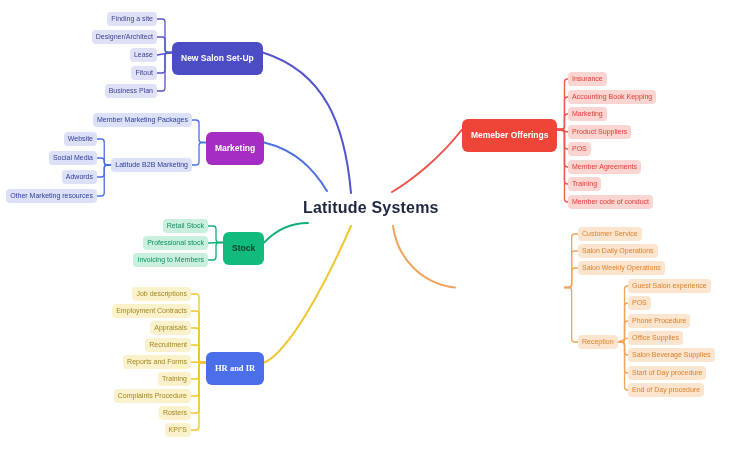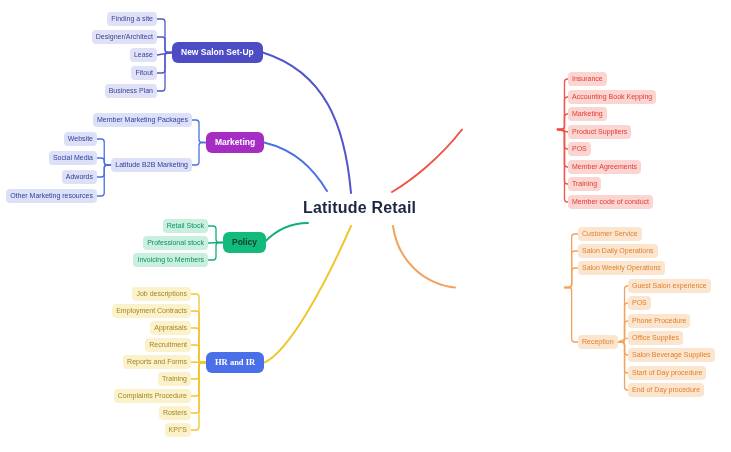--- a/index.html
+++ b/index.html
@@ -1,20 +1,20 @@
 <!DOCTYPE html>
 <html><head>
 <meta charset="utf-8">
 <style>
   html,body{margin:0;padding:0;background:#ffffff;}
   body{font-family:"Liberation Sans",sans-serif;}
   #canvas{position:relative;width:731px;height:452px;background:#ffffff;overflow:hidden;}
   #links{position:absolute;left:0;top:0;z-index:0;}
   .node{position:absolute;z-index:1;white-space:nowrap;box-sizing:border-box;}
-  .main{font-size:8.5px;font-weight:600;line-height:11px;padding:5px 9px;border-radius:6px;}
+  .main{font-size:8.5px;font-weight:600;line-height:11px;padding:11px 9px;border-radius:6px;}
   .child{font-size:7px;line-height:10px;padding:2px 4px;border-radius:4px;}
   .title{position:absolute;z-index:1;font-size:16px;font-weight:600;letter-spacing:.2px;white-space:nowrap;}
 </style>
 </head>
 <body>
 
 <div id="canvas" style="background: rgb(255, 255, 255);">
   <svg id="links" width="731" height="452">
       <path d="M 157 19 L 162 19 Q 165 19 165 22 L 165 49.5 Q 165 52.5 168 52.5 L 172 52.5" stroke="#5254CB" stroke-width="1.3" fill="none" stroke-linecap="round"></path>
       <path d="M 157 37 L 162 37 Q 165 37 165 40 L 165 49.5 Q 165 52.5 168 52.5 L 172 52.5" stroke="#5254CB" stroke-width="1.3" fill="none" stroke-linecap="round"></path>
@@ -59,53 +59,54 @@
       <path d="M 628 373 L 627.53125 373 Q 624.53125 373 624.53125 370 L 624.53125 345 Q 624.53125 342 621.53125 342 L 617.53125 342" stroke="#F2A35B" stroke-width="1.3" fill="none" stroke-linecap="round"></path>
       <path d="M 628 390 L 627.53125 390 Q 624.53125 390 624.53125 387 L 624.53125 345 Q 624.53125 342 621.53125 342 L 617.53125 342" stroke="#F2A35B" stroke-width="1.3" fill="none" stroke-linecap="round"></path>
       <path d="M 262.734375 52.5 C 325 72 345 125 351 193" stroke="#5254CB" stroke-width="2" fill="none" stroke-linecap="round"></path>
       <path d="M 264.15625 142.5 C 295 150 313 168 327 191" stroke="#4B6FE5" stroke-width="2" fill="none" stroke-linecap="round"></path>
       <path d="M 264.15625 242.5 C 278 228 293 223 308 223" stroke="#12AD7C" stroke-width="2" fill="none" stroke-linecap="round"></path>
       <path d="M 264.625 362.5 C 290 350 325 285 351 226" stroke="#EEC62E" stroke-width="2" fill="none" stroke-linecap="round"></path>
       <path d="M 462 129.5 C 440 158 412 180 392 192" stroke="#F05449" stroke-width="2" fill="none" stroke-linecap="round"></path>
       <path d="M 455 287.5 C 425 284 398 262 393 226" stroke="#F2A35B" stroke-width="2" fill="none" stroke-linecap="round"></path>
     </svg>
 
-  <div class="title" id="root" style="left: 303px; top: 199px; color: rgb(31, 38, 64);">Latitude Retail</div>
+  <div class="title" id="root" style="left: 303px; top: 199px; color: rgb(31, 38, 64);">Latitude Systems</div>
 
   <div class="node main" id="b0" style="left: 172px; top: 42px; background: rgb(76, 76, 196); color: rgb(255, 255, 255);">New Salon Set-Up</div>
   <div class="node child" id="b0c0" style="right: 574px; top: 12px; background: rgb(223, 225, 247); color: rgb(59, 63, 150);">Finding a site</div>
   <div class="node child" id="b0c1" style="right: 574px; top: 30px; background: rgb(223, 225, 247); color: rgb(59, 63, 150);">Designer/Architect</div>
   <div class="node child" id="b0c2" style="right: 574px; top: 48px; background: rgb(223, 225, 247); color: rgb(59, 63, 150);">Lease</div>
   <div class="node child" id="b0c3" style="right: 574px; top: 66px; background: rgb(223, 225, 247); color: rgb(59, 63, 150);">Fitout</div>
   <div class="node child" id="b0c4" style="right: 574px; top: 84px; background: rgb(223, 225, 247); color: rgb(59, 63, 150);">Business Plan</div>
 
   <div class="node main" id="b1" style="left: 206px; top: 132px; background: rgb(165, 45, 195); color: rgb(255, 255, 255);">Marketing</div>
   <div class="node child" id="b1c0" style="right: 539px; top: 113px; background: rgb(220, 225, 248); color: rgb(46, 61, 155);">Member Marketing Packages</div>
   <div class="node child" id="b1c1" style="right: 539px; top: 158px; background: rgb(220, 225, 248); color: rgb(46, 61, 155);">Latitude B2B Marketing</div>
   <div class="node child" id="b1c1g0" style="right: 634px; top: 132px; background: rgb(220, 225, 248); color: rgb(46, 61, 155);">Website</div>
   <div class="node child" id="b1c1g1" style="right: 634px; top: 151px; background: rgb(220, 225, 248); color: rgb(46, 61, 155);">Social Media</div>
   <div class="node child" id="b1c1g2" style="right: 634px; top: 170px; background: rgb(220, 225, 248); color: rgb(46, 61, 155);">Adwords</div>
   <div class="node child" id="b1c1g3" style="right: 634px; top: 189px; background: rgb(220, 225, 248); color: rgb(46, 61, 155);">Other Marketing resources</div>
 
-  <div class="node main" id="b2" style="left: 223px; top: 232px; background: rgb(18, 186, 123); color: rgb(17, 64, 47);">Policy</div>
+  <div class="node main" id="b2" style="left: 223px; top: 232px; background: rgb(18, 186, 123); color: rgb(17, 64, 47);">Stock</div>
   <div class="node child" id="b2c0" style="right: 523px; top: 219px; background: rgb(201, 239, 223); color: rgb(12, 145, 96);">Retail Stock</div>
   <div class="node child" id="b2c1" style="right: 523px; top: 236px; background: rgb(201, 239, 223); color: rgb(12, 145, 96);">Professional stock</div>
   <div class="node child" id="b2c2" style="right: 523px; top: 253px; background: rgb(201, 239, 223); color: rgb(12, 145, 96);">Invoicing to Members</div>
 
   <div class="node main" id="b3" style="left: 206px; top: 352px; background: rgb(74, 111, 232); color: rgb(255, 255, 255); font-family: Liberation Serif, serif;">HR and IR</div>
   <div class="node child" id="b3c0" style="right: 540px; top: 287px; background: rgb(251, 242, 203); color: rgb(161, 134, 31);">Job descriptions</div>
   <div class="node child" id="b3c1" style="right: 540px; top: 304px; background: rgb(251, 242, 203); color: rgb(161, 134, 31);">Employment Contracts</div>
   <div class="node child" id="b3c2" style="right: 540px; top: 321px; background: rgb(251, 242, 203); color: rgb(161, 134, 31);">Appraisals</div>
   <div class="node child" id="b3c3" style="right: 540px; top: 338px; background: rgb(251, 242, 203); color: rgb(161, 134, 31);">Recruitment</div>
   <div class="node child" id="b3c4" style="right: 540px; top: 355px; background: rgb(251, 242, 203); color: rgb(161, 134, 31);">Reports and Forms</div>
   <div class="node child" id="b3c5" style="right: 540px; top: 372px; background: rgb(251, 242, 203); color: rgb(161, 134, 31);">Training</div>
   <div class="node child" id="b3c6" style="right: 540px; top: 389px; background: rgb(251, 242, 203); color: rgb(161, 134, 31);">Complaints Procedure</div>
   <div class="node child" id="b3c7" style="right: 540px; top: 406px; background: rgb(251, 242, 203); color: rgb(161, 134, 31);">Rosters</div>
   <div class="node child" id="b3c8" style="right: 540px; top: 423px; background: rgb(251, 242, 203); color: rgb(161, 134, 31);">KPI"S</div>
 
+  <div class="node main" id="b4" style="left: 462px; top: 119px; background: rgb(239, 69, 56); color: rgb(255, 255, 255);">Memeber Offerings</div>
   <div class="node child" id="b4c0" style="left: 568px; top: 72px; background: rgb(251, 213, 210); color: rgb(226, 59, 49);">Insurance</div>
   <div class="node child" id="b4c1" style="left: 568px; top: 90px; background: rgb(251, 213, 210); color: rgb(226, 59, 49);">Accounting Book Kepping</div>
   <div class="node child" id="b4c2" style="left: 568px; top: 107px; background: rgb(251, 213, 210); color: rgb(226, 59, 49);">Marketing</div>
   <div class="node child" id="b4c3" style="left: 568px; top: 125px; background: rgb(251, 213, 210); color: rgb(226, 59, 49);">Product Suppliers</div>
   <div class="node child" id="b4c4" style="left: 568px; top: 142px; background: rgb(251, 213, 210); color: rgb(226, 59, 49);">POS</div>
   <div class="node child" id="b4c5" style="left: 568px; top: 160px; background: rgb(251, 213, 210); color: rgb(226, 59, 49);">Member Agreements</div>
   <div class="node child" id="b4c6" style="left: 568px; top: 177px; background: rgb(251, 213, 210); color: rgb(226, 59, 49);">Training</div>
   <div class="node child" id="b4c7" style="left: 568px; top: 195px; background: rgb(251, 213, 210); color: rgb(226, 59, 49);">Member code of conduct</div>
 
   <div class="node child" id="b5c0" style="left: 578px; top: 227px; background: rgb(252, 229, 207); color: rgb(223, 127, 40);">Customer Service</div>

